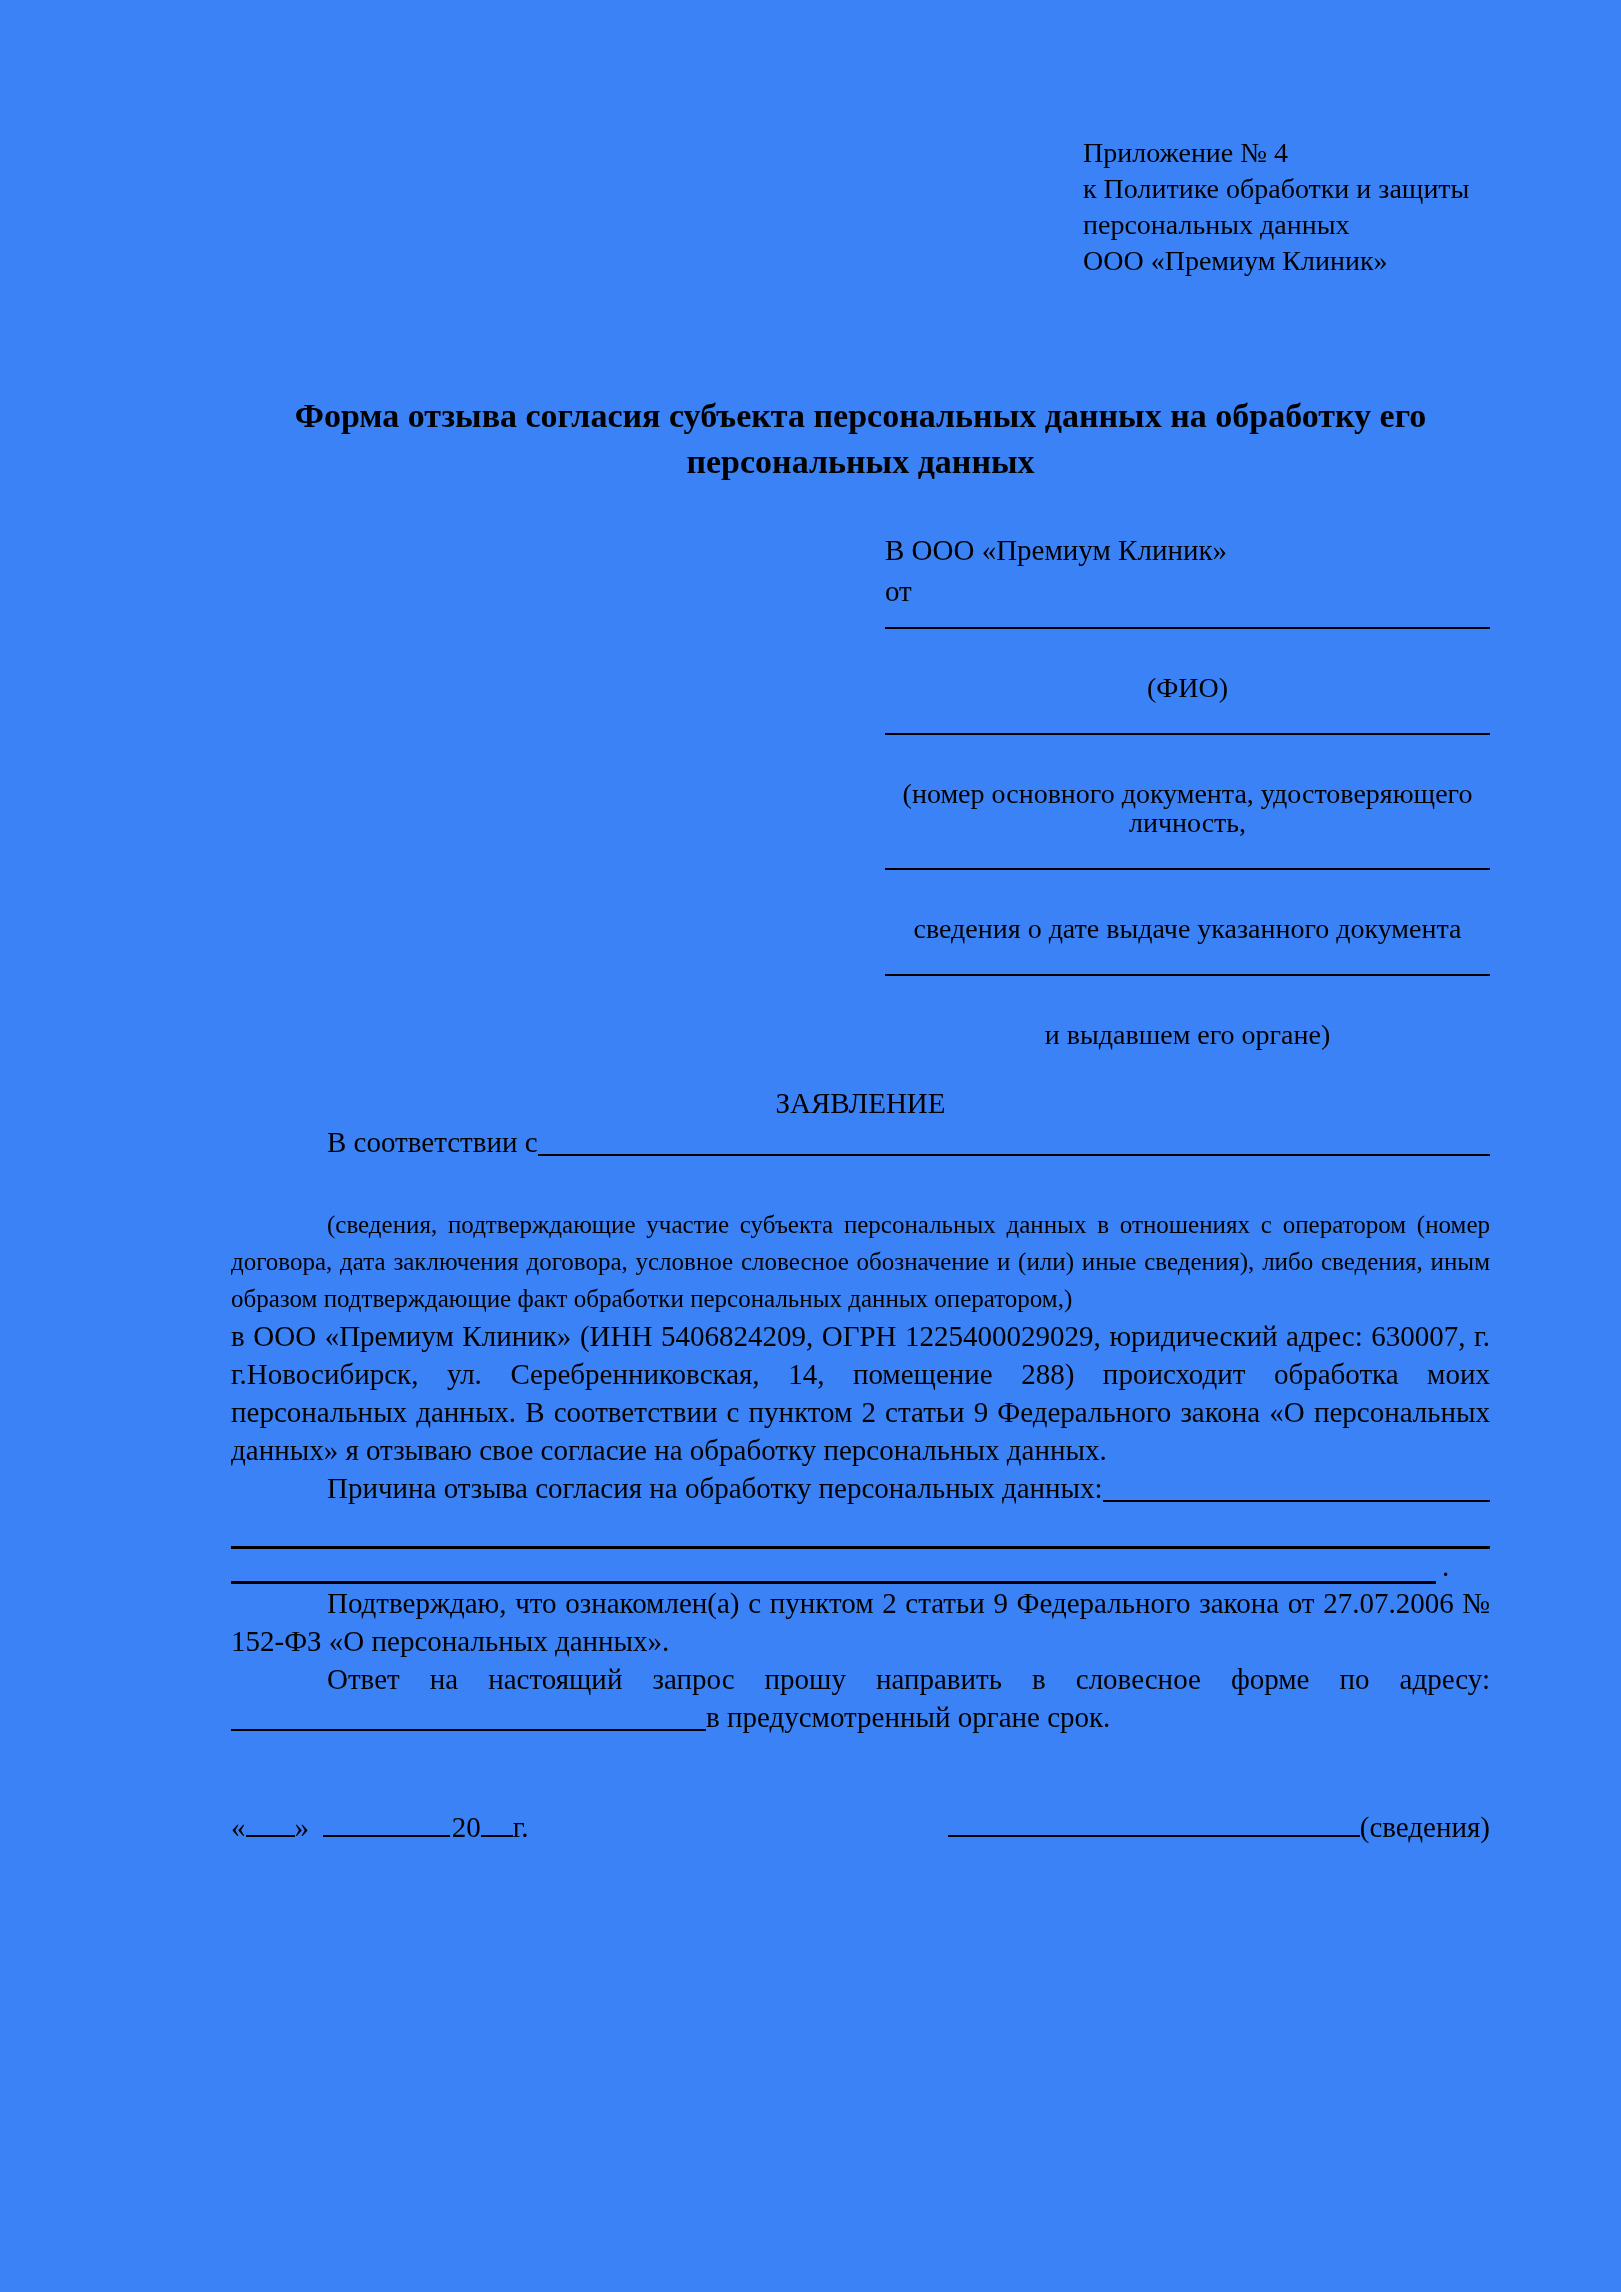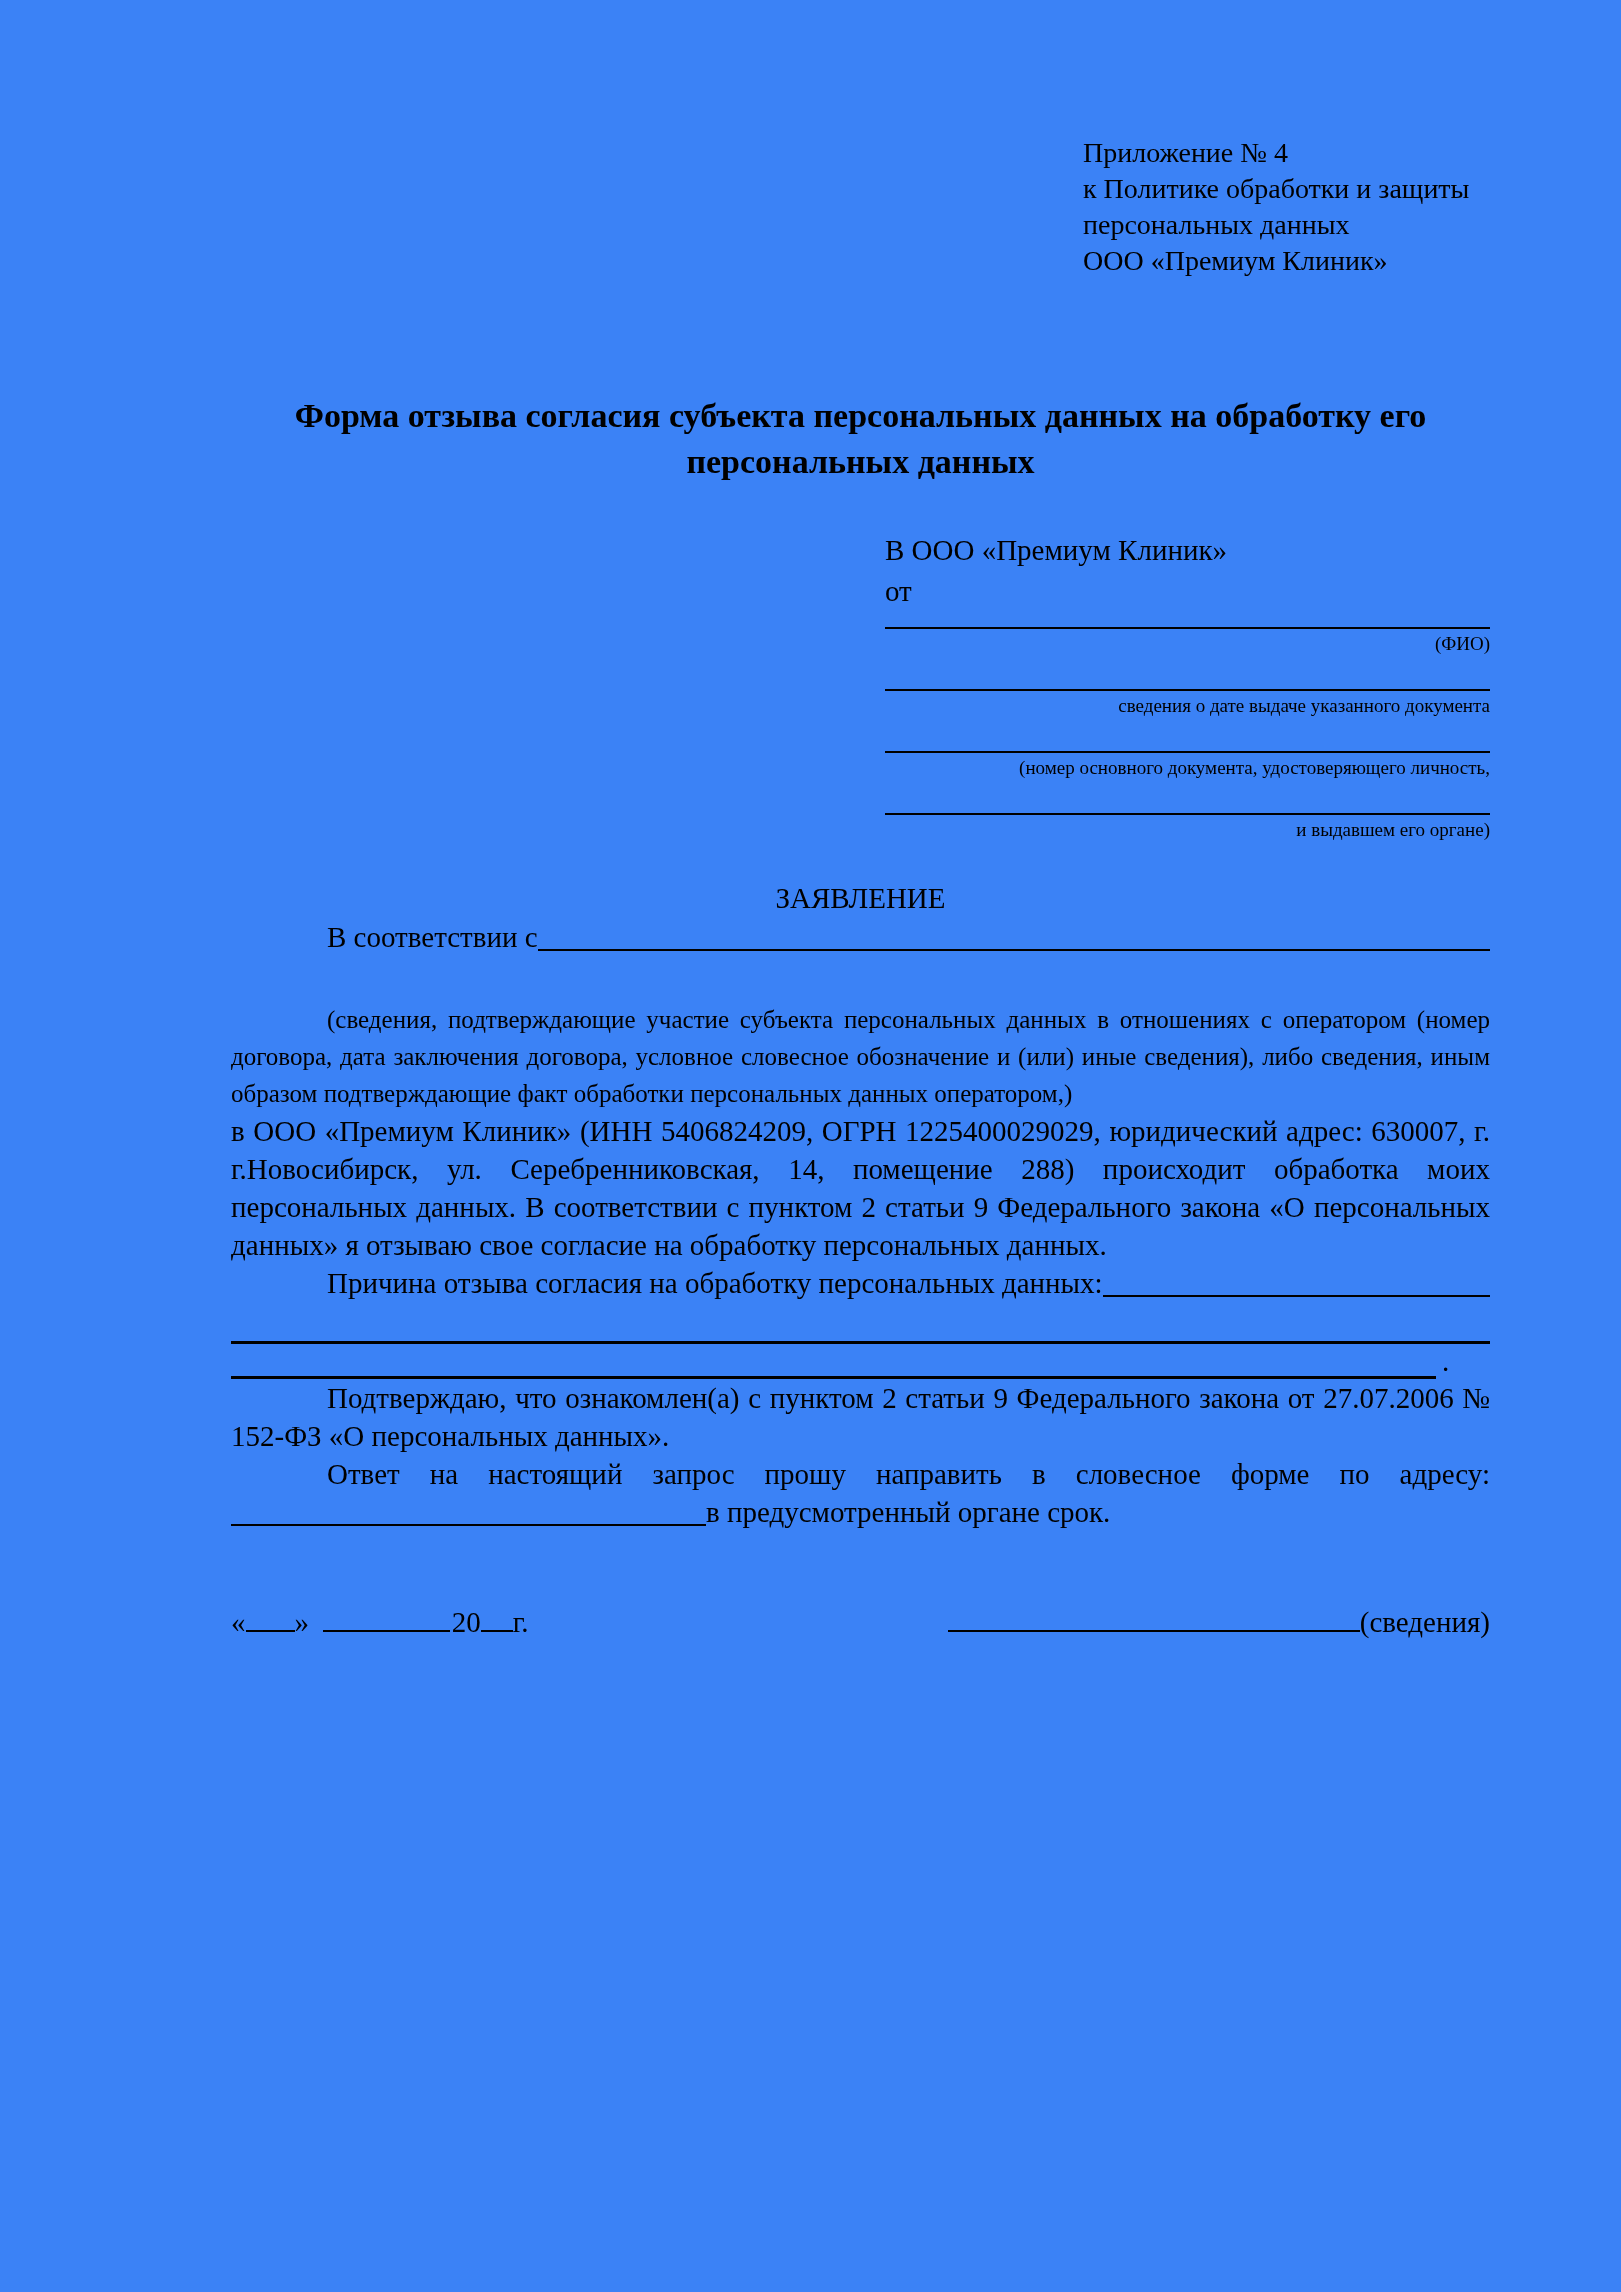--- a/index.html
+++ b/index.html
@@ -12,21 +12,21 @@
   }
   .appendix { margin-left:852px; font-size:28px; line-height:36px; }
   .doc-title {
     margin:114px auto 0; max-width:1186px;
     font-size:34px; line-height:46px; font-weight:bold; text-align:center;
   }
   .addressee { margin-top:45px; margin-left:654px; width:605px; }
   .addressee-to, .addressee-from { line-height:41px; }
   .field-line { height:33px; border-bottom:2.9px solid #000; }
   .field-line.first { height:16.7px; }
-  .field-caption { text-align:right; font-size:19px; line-height:29px; }
+  .field-caption { text-align:center; font-size:28px; line-height:29px;margin-top:44px; }
   .statement-heading { margin-top:35px; text-align:center; line-height:39px; }
   .row-fill { display:flex; line-height:39px; }
   .indent-sp { flex:none; width:96px; }
   .nowrap { white-space:nowrap; }
   .fill-line { flex:1 1 auto; border-bottom:2.9px solid #000; margin-bottom:5.9px; }
   .fine-print { font-size:25px; line-height:37px; text-align:justify; text-indent:96px;margin-top:44px; }
   .body-par { text-align:justify; }
   .body-par.ind { text-indent:96px; }
   .last-just { text-align-last:justify; }
   .blank1 { height:41px; border-bottom:3.9px solid #000; }
@@ -57,25 +57,25 @@
   <div class="addressee">
     <div class="addressee-to">В ООО «Премиум Клиник»</div>
     <div class="addressee-from">от</div>
 
     <div>
       <div class="field-line first"></div>
       <div class="field-caption">(ФИО)</div>
     </div>
     <div>
       <div class="field-line"></div>
-      <div class="field-caption">сведения о дате выдаче указанного документа</div>
+      <div class="field-caption">(номер основного документа, удостоверяющего личность,</div>
     </div>
     <div>
       <div class="field-line"></div>
-      <div class="field-caption">(номер основного документа, удостоверяющего личность,</div>
+      <div class="field-caption">сведения о дате выдаче указанного документа</div>
     </div>
     <div>
       <div class="field-line"></div>
       <div class="field-caption">и выдавшем его органе)</div>
     </div>
   </div>
 
   <div class="statement-heading">ЗАЯВЛЕНИЕ</div>
 
   <div class="row-fill">

